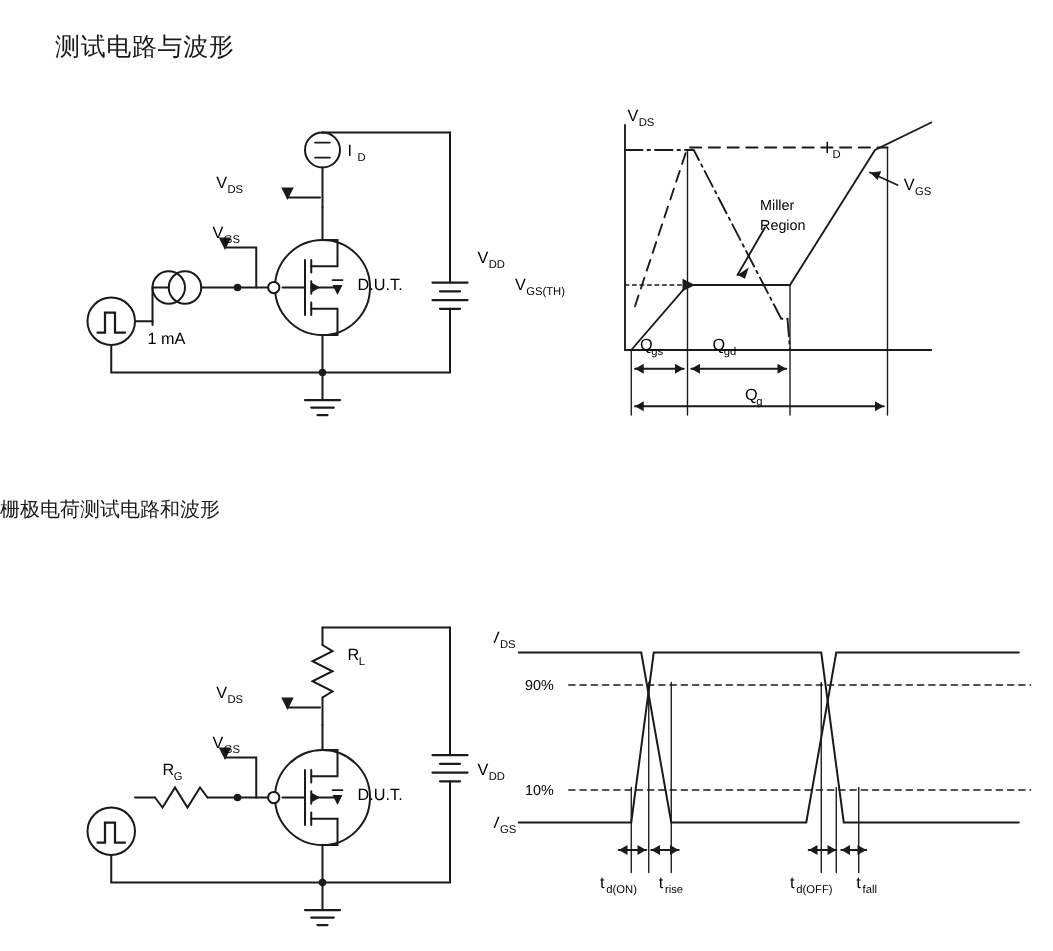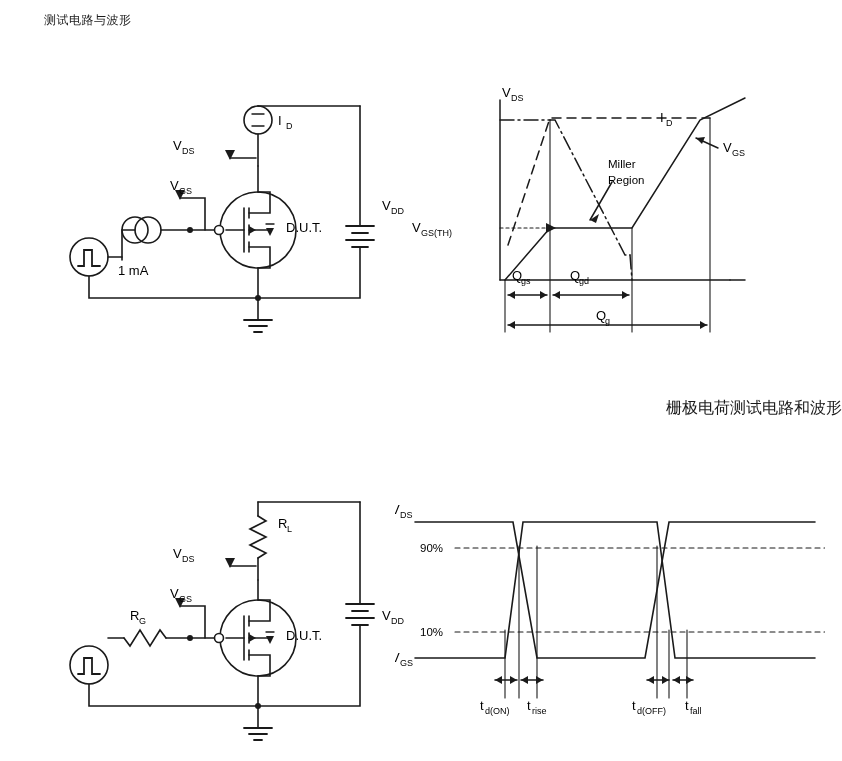--- a/index.html
+++ b/index.html
@@ -11,31 +11,31 @@
     width: 842px;
     height: 761px;
     position: relative;
     font-family: "Liberation Sans", sans-serif;
     color: #1a1a1a;
     overflow: hidden;
   }
   .page-title {
     position: absolute;
     left: 44px;
-    top: 12px;
-    font-size: 12px;
+    top: 24px;
+    font-size: 20px;
     font-family: Liberation Mono, monospace;
     color: #1a1a1a;
     letter-spacing: 0.5px;
   }
   .section-caption {
     position: absolute;
     left: 0;
     width: 842px;
-    text-align: right;
+    text-align: left;
     font-size: 16px;
     font-family: "Liberation Serif", serif;
     color: #1a1a1a;
   }
   #caption-gate-charge { top: 398px; }
 
   .fig {
     position: absolute;
   }
   .fig svg { display: block; }

